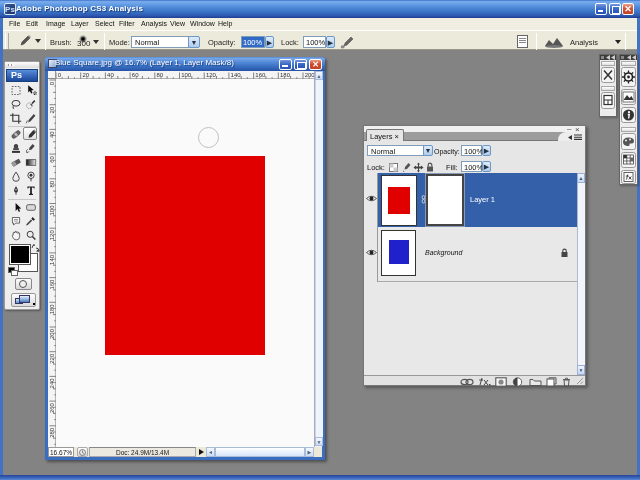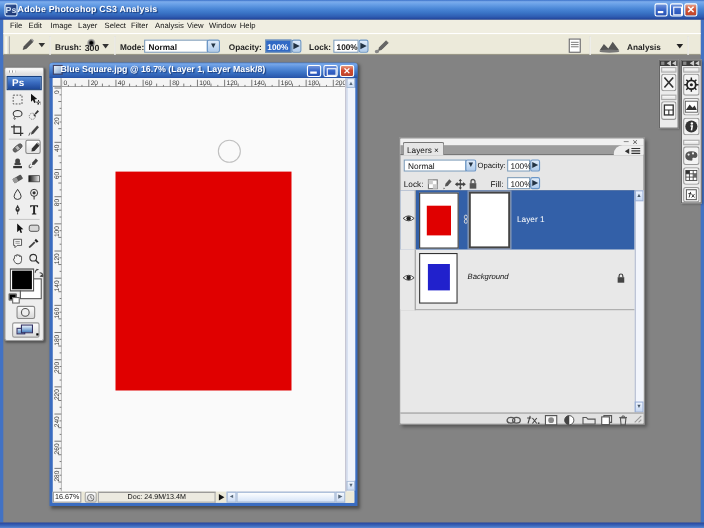--- a/index.html
+++ b/index.html
@@ -23,39 +23,39 @@
 
 #borderL { left:0; top:18px; width:3px; height:457px; background:#4272c4; }
 #borderR { left:637px; top:18px; width:3px; height:457px; background:#4272c4; }
 #borderB { left:0; top:475px; width:640px; height:5px; background:linear-gradient(180deg,#26449c,#3c68bc 60%,#5d88d4); }
 
 
 #menubar { left:3px; top:18px; width:634px; height:12px; background:#f0eee1; font-size:7px; color:#111; }
 #menubar span { position:absolute; top:0; }
 
 
-#optbar { left:3px; top:30px; width:634px; height:20px; background:#eceada; border-bottom:1px solid #9a9888; border-top:1px solid #fff;font-weight:bold; }
+#optbar { left:3px; top:30px; width:634px; height:20px; background:#eceada; border-bottom:1px solid #9a9888; border-top:1px solid #fff; }
 .sep { position:absolute; width:1px; background:#b8b6a8; border-right:1px solid #fff; }
 .olabel { position:absolute; font-size:7.5px; color:#222; }
 .field { position:absolute; background:#fff; border:1px solid #7f9db9; font-size:7.5px; color:#111; }
 .bluebtn { position:absolute; background:linear-gradient(180deg,#e0ecfa,#b0ccec); border:1px solid #6a96c8; border-radius:2px; font-size:7px; color:#234; text-align:center; }
 
 
 #toolbox { left:4px; top:61px; width:36px; height:249px; background:#eeeeee; border:1px solid #9a9a9a; border-radius:2px; box-shadow:1px 1px 2px rgba(0,0,0,0.35); }
 #tbgrip { left:0px; top:0px; width:34px; height:6px; background:linear-gradient(180deg,#fdfdfd,#dcdcdc); }
 #pshead { left:1px; top:7px; width:32px; height:13px; background:linear-gradient(180deg,#5a8fd8 0%,#3a6cc0 45%,#1e4898 100%); border:1px solid #17407e; color:#fff; font-weight:bold; font-size:9px; padding-left:4px; line-height:11px; }
 .tool { position:absolute; width:12px; height:11px; font-size:10px; color:#333; text-align:center; line-height:13px; }
 .tsel { background:linear-gradient(180deg,#ffffff,#e2e2e2); border:1px solid #888; border-radius:2px; }
 .tline { position:absolute; left:3px; width:28px; height:1px; background:#c8c8c8; }
 
 
 #docwin { left:45px; top:57px; width:280px; height:403px; background:#3a6cc0; border-radius:3px 3px 0 0; box-shadow:2px 2px 3px rgba(0,0,0,0.4); }
 #doctitle { left:0; top:0; width:280px; height:14px; border-radius:3px 3px 0 0;
   background:linear-gradient(180deg,#4a83d8 0%,#79a8e8 8%,#5a90dc 30%,#3a72c4 65%,#2c5cb0 90%,#2450a4 100%); }
-#doctext { left:10px; top:1px; color:#fff; font-weight:bold; font-size:8px; text-shadow:1px 1px 1px #1a3a78; }
+#doctext { left:10px; top:1px; color:#fff; font-weight:normal; font-size:8px; text-shadow:1px 1px 1px #1a3a78; }
 #docicon { left:3px; top:2px; width:9px; height:9px; background:linear-gradient(135deg,#e8f0f8,#88a8d0); border:1px solid #446; }
 .dwbtn { top:2px; width:13px; height:11px; border:1px solid #fff; border-radius:2px; }
 #dbtn-min { left:234px; background:linear-gradient(180deg,#7396dc,#3765c8 50%,#2852b4); }
 #dbtn-max { left:249px; background:linear-gradient(180deg,#7396dc,#3765c8 50%,#2852b4); }
 #dbtn-close { left:264px; background:linear-gradient(180deg,#e89a80,#d04a30 45%,#c04428); }
 #dbtn-min::after { content:""; position:absolute; left:2px; bottom:2px; width:6px; height:2px; background:#fff; }
 #dbtn-max::after { content:""; position:absolute; left:2px; top:2px; width:7px; height:5px; border:1.5px solid #fff; }
 #dbtn-close::after { content:"\2715"; position:absolute; left:0; top:0; width:100%; text-align:center; font-size:8px; font-weight:bold; line-height:9px; color:#fff; }
 
 #docbody { left:3px; top:14px; width:274px; height:386px; background:#f2f2f2; }

